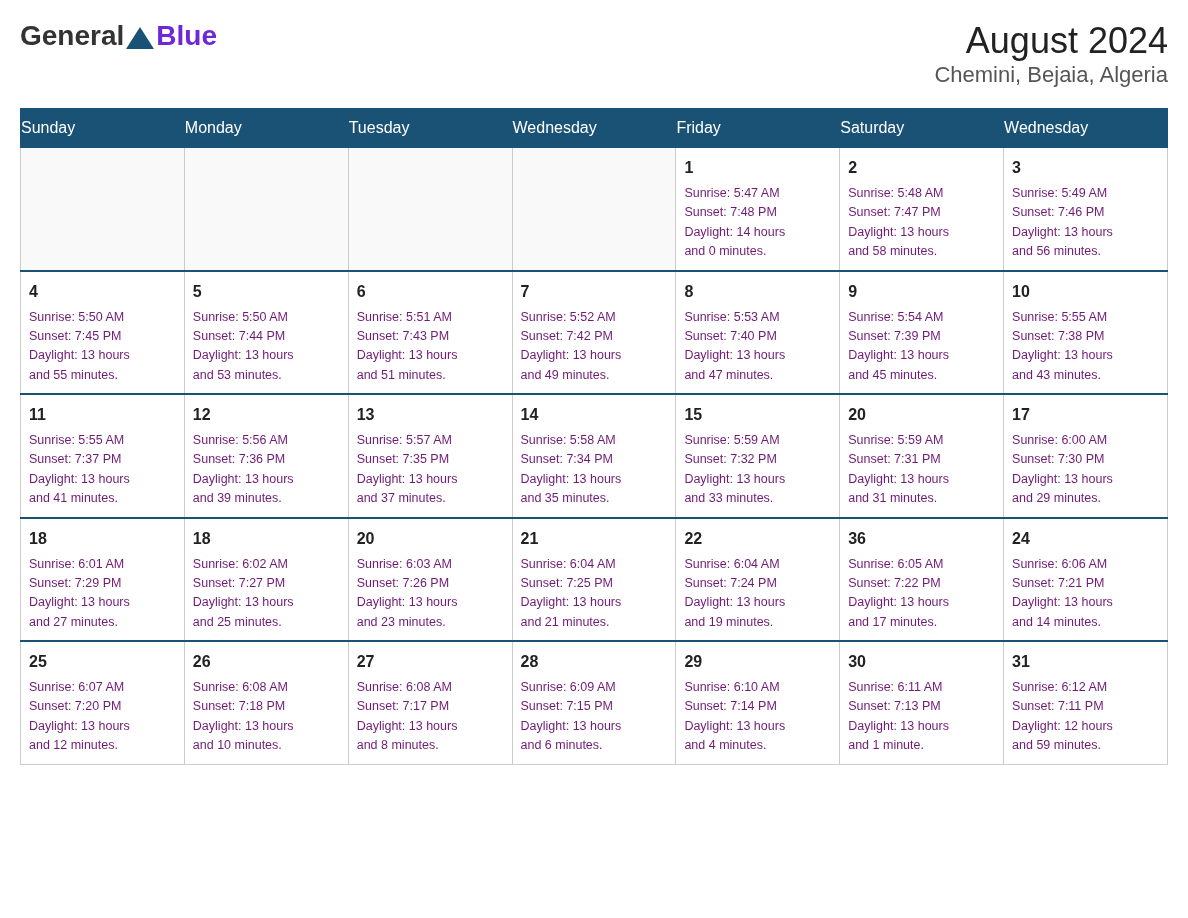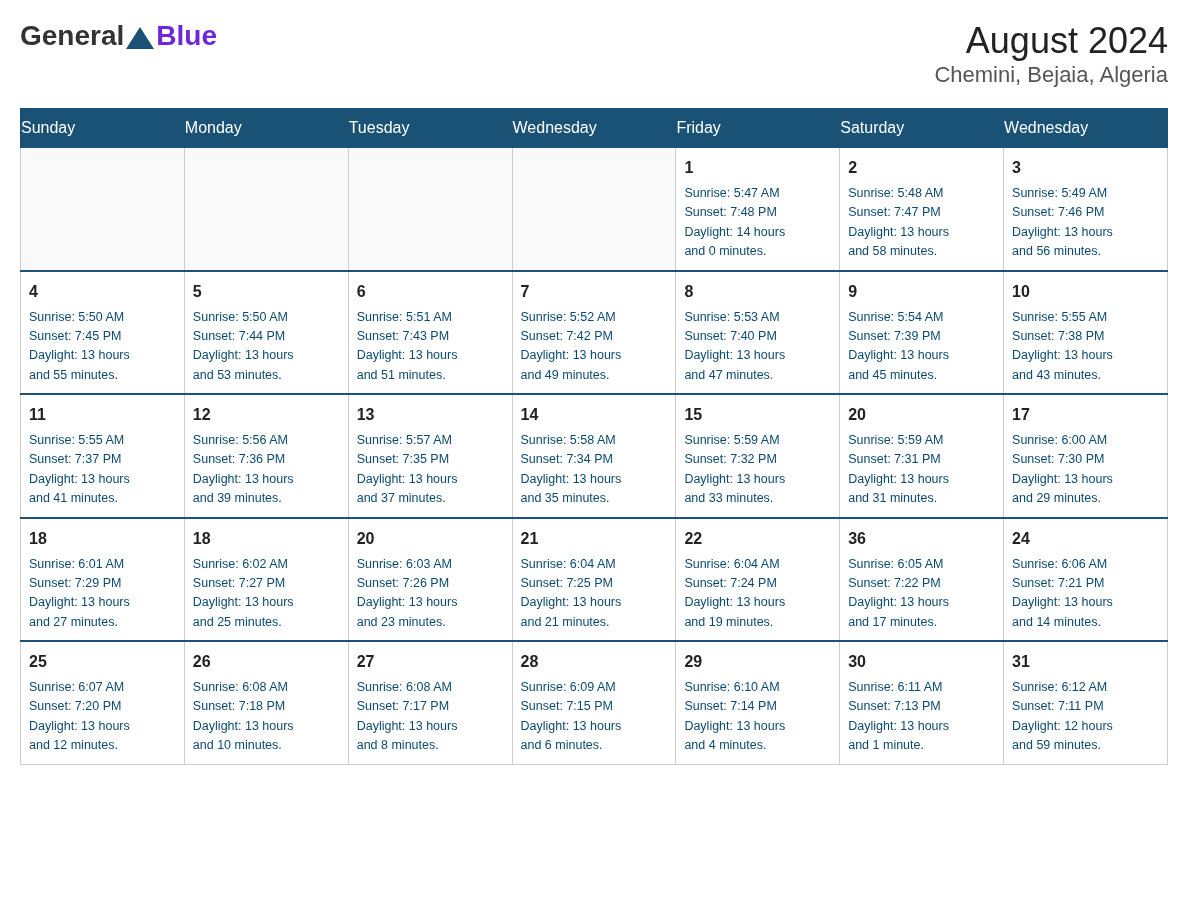--- a/index.html
+++ b/index.html
@@ -82,21 +82,21 @@
     }
     .day-num {
       font-size: 16px;
       font-weight: bold;
       color: #222;
       display: block;
       margin-bottom: 4px;
     }
     .day-info {
       font-size: 12.5px;
-      color: #0c4a6e;
+      color: #701a75;
       line-height: 1.55;
     }
     .row-separator td {
       border-top: 2px solid #1a5276;
     }
   </style>
 </head>
 <body>
 
 <div class="header">

